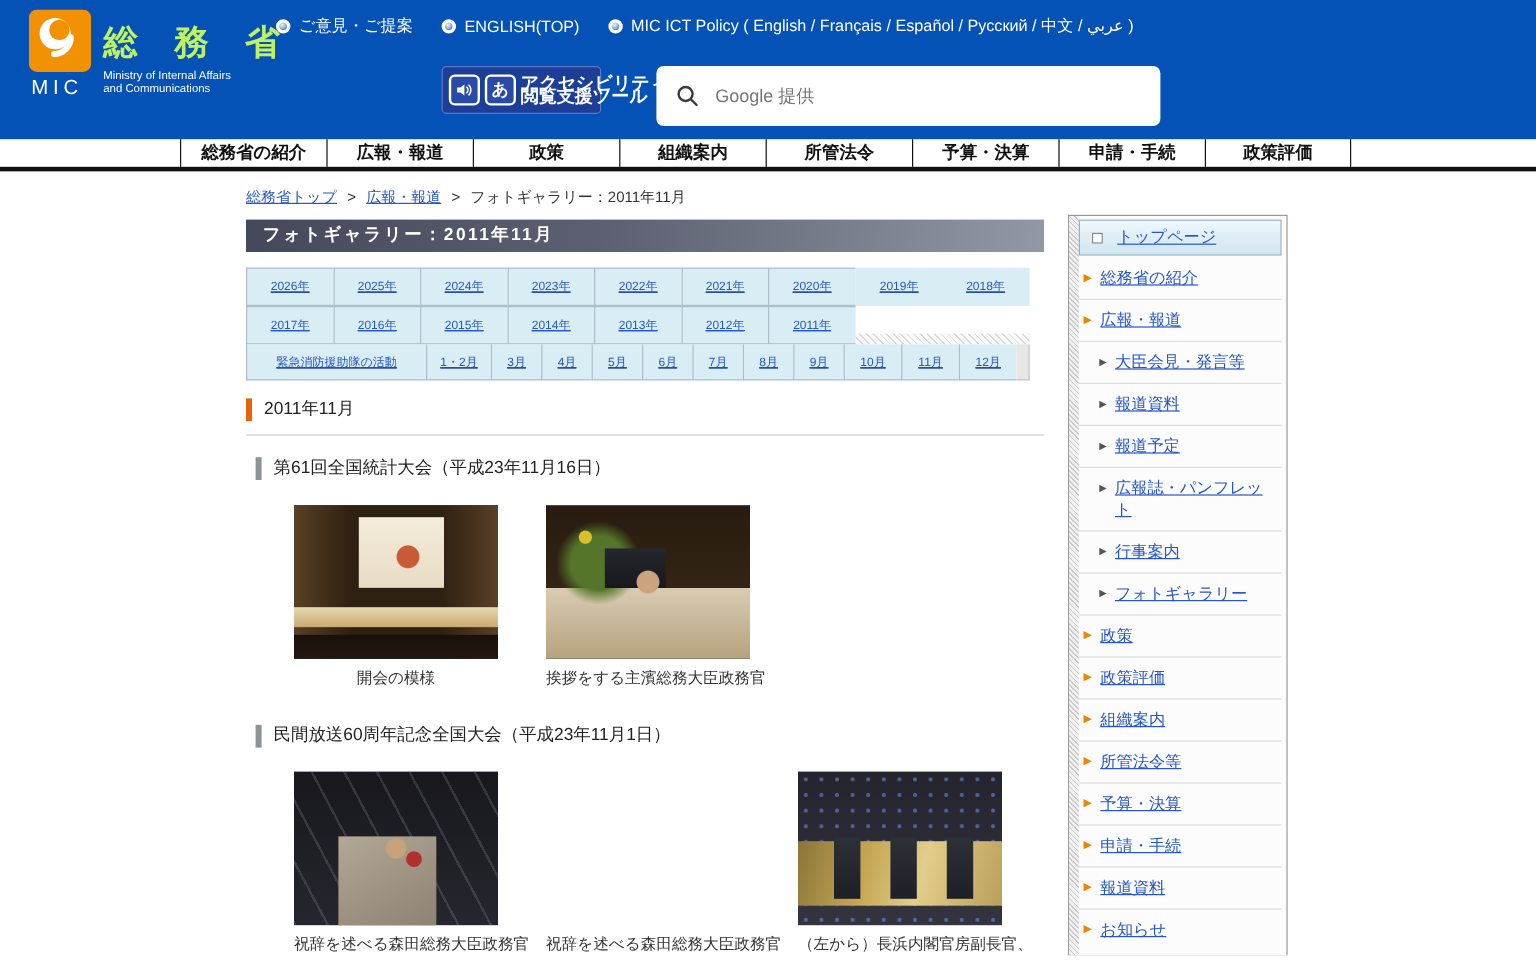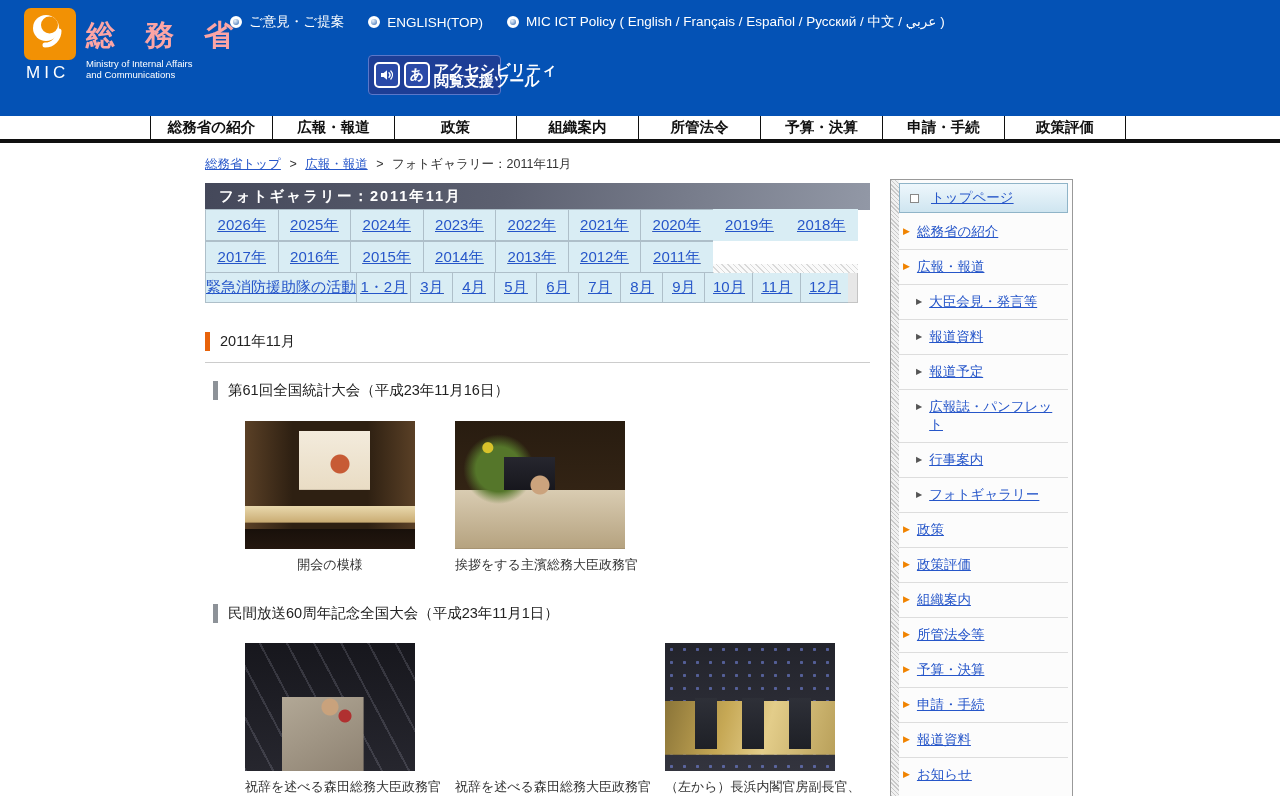--- a/index.html
+++ b/index.html
@@ -4,21 +4,21 @@
 <style>
   * { box-sizing: border-box; margin: 0; padding: 0; }
   html,body { width:1280px; height:800px; overflow:hidden; background:#fff;
     font-family:"Liberation Sans","DejaVu Sans",sans-serif; }
 
   
   .header { position:relative; width:1280px; height:116px; background:#0452b5; }
   .logo { position:absolute; left:24px; top:8px; width:200px; height:100px; cursor:pointer; }
   .logo-mark { position:absolute; left:0; top:0; }
   .logo-mic { position:absolute; left:2px; top:55px; color:#fff; font-size:17px; letter-spacing:4px; }
-  .logo-kanji { position:absolute; left:62px; top:8px; color:#fca5a5; font-size:29px; font-weight:bold; letter-spacing:11px; white-space:nowrap; }
+  .logo-kanji { position:absolute; left:62px; top:8px; color:#bef264; font-size:29px; font-weight:bold; letter-spacing:11px; white-space:nowrap; }
   .logo-en { position:absolute; left:62px; top:50px; color:#fff; font-size:9.5px; line-height:11px; white-space:nowrap; }
 
   .top-links { position:absolute; left:230px; top:13px; display:flex; gap:24px; align-items:center; }
   .top-link { display:flex; align-items:center; gap:7px; color:#fff; font-size:13.5px; cursor:pointer; white-space:nowrap; }
   .bullet { width:12px; height:12px; border-radius:50%; border:3px solid #fff; flex:0 0 auto;
     background:radial-gradient(circle at 35% 30%, #e9f1fa, #9db9dc 45%, #4d7fc0 80%, #2f5fa8); }
 
   .access-badge { position:absolute; left:368px; top:55px; width:133px; height:40px;
     background:#1d3e96; border:1px solid #5b77c9; border-radius:4px;
     display:flex; align-items:center; padding:0 5px; gap:4px; cursor:pointer; }
@@ -43,21 +43,21 @@
   .main { position:relative; width:1280px; height:653px; background:#fff; overflow:hidden; }
 
   .breadcrumb { position:absolute; left:205px; top:13px; font-size:12.5px; color:#333; white-space:nowrap; }
   .breadcrumb a { color:#2656c9; text-decoration:underline; cursor:pointer; }
   .bc-sep { margin:0 5px; color:#333; }
 
   .title-bar { position:absolute; left:205px; top:40px; width:665px; height:27px;
     background:linear-gradient(100deg,#44485a 0%,#5c6070 45%,#9298a6 100%);
     color:#fff; font-size:14.5px; font-weight:bold; line-height:27px; padding-left:14px; letter-spacing:2px; }
 
-  .tabs { position:absolute; left:205px; top:66px; width:653px; font-size:15px;text-decoration:underline; }
+  .tabs { position:absolute; left:205px; top:80px; width:653px; font-size:10px;text-decoration:underline; }
   .t-row { display:flex; }
   .cell { height:32px; background:#d9edf4; border:1px solid #aebfc9; border-right:none;
     display:flex; align-items:center; justify-content:center; cursor:pointer; }
   .cell:last-of-type { border-right:1px solid #f97316; }
   .cell a { color:#2656c9; text-decoration:underline; white-space:nowrap; }
   .yr { flex:0 0 72.5px; }
   .cell.flat { border-color:transparent; background:#d9edf4; }
   .yr-fill { flex:1; background:
     repeating-linear-gradient(45deg,#d9d9d9 0 1px,#fafafa 1px 4px) left bottom/100% 9px no-repeat; }
   .mrow .cell { height:30px; border-top:none; }
@@ -191,20 +191,27 @@
           <path d="M15 8.5a5 5 0 0 1 0 7M17.8 6a9 9 0 0 1 0 12" stroke="#fff" stroke-width="2" fill="none" stroke-linecap="round"></path>
         </svg>
     </span>
     <span class="ab-ic">あ</span>
     <span class="ab-txt">
       <span>アクセシビリティ</span><br>
       <span>閲覧支援ツール</span>
     </span>
   </div>
 
+  <div class="search-box">
+    <svg width="20" height="20" viewBox="0 0 24 24">
+        <circle cx="10" cy="10" r="7" stroke="#3a3a3a" stroke-width="2.4" fill="none"></circle>
+        <path d="M15.5 15.5 21 21" stroke="#3a3a3a" stroke-width="2.4" stroke-linecap="round"></path>
+      </svg>
+    <input type="text" placeholder="Google 提供" style="">
+  </div>
 </div>
 
 <div class="nav">
   <div class="nav-item">
       <span>総務省の紹介</span>
     </div>
   <div class="nav-item">
       <span>広報・報道</span>
     </div>
   <div class="nav-item">

